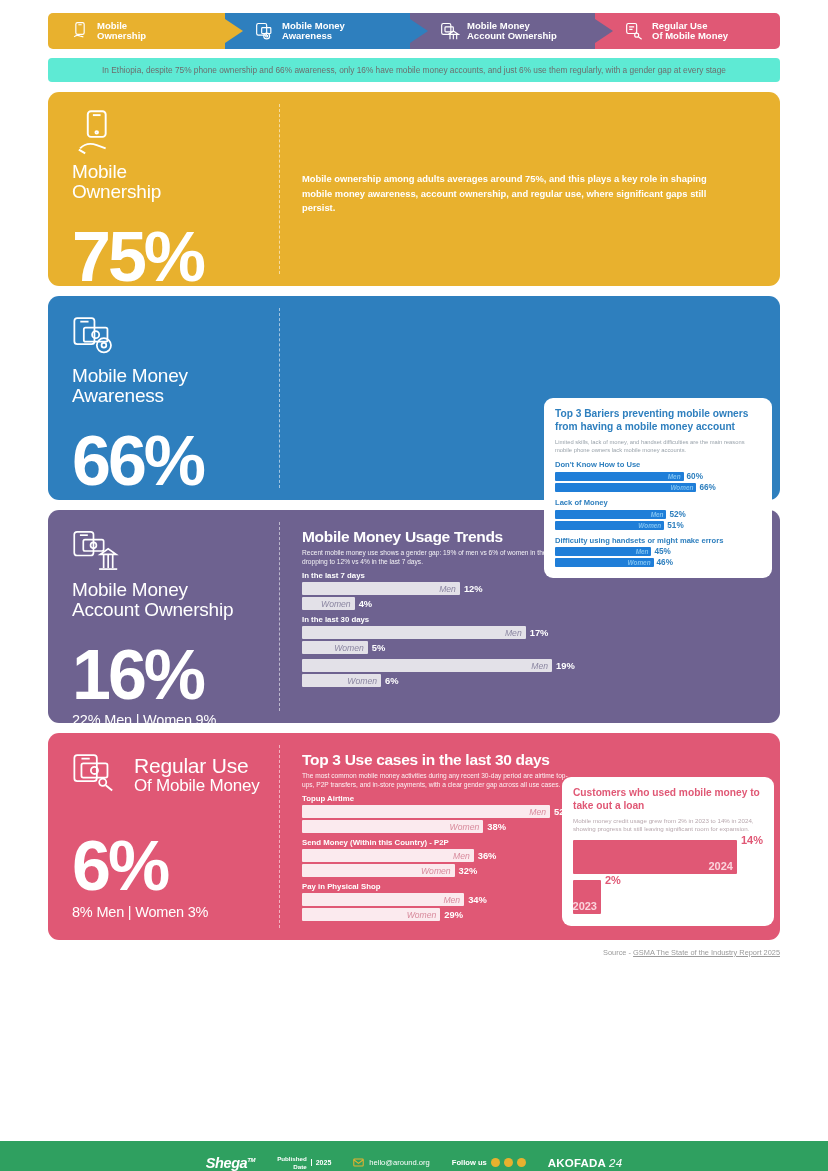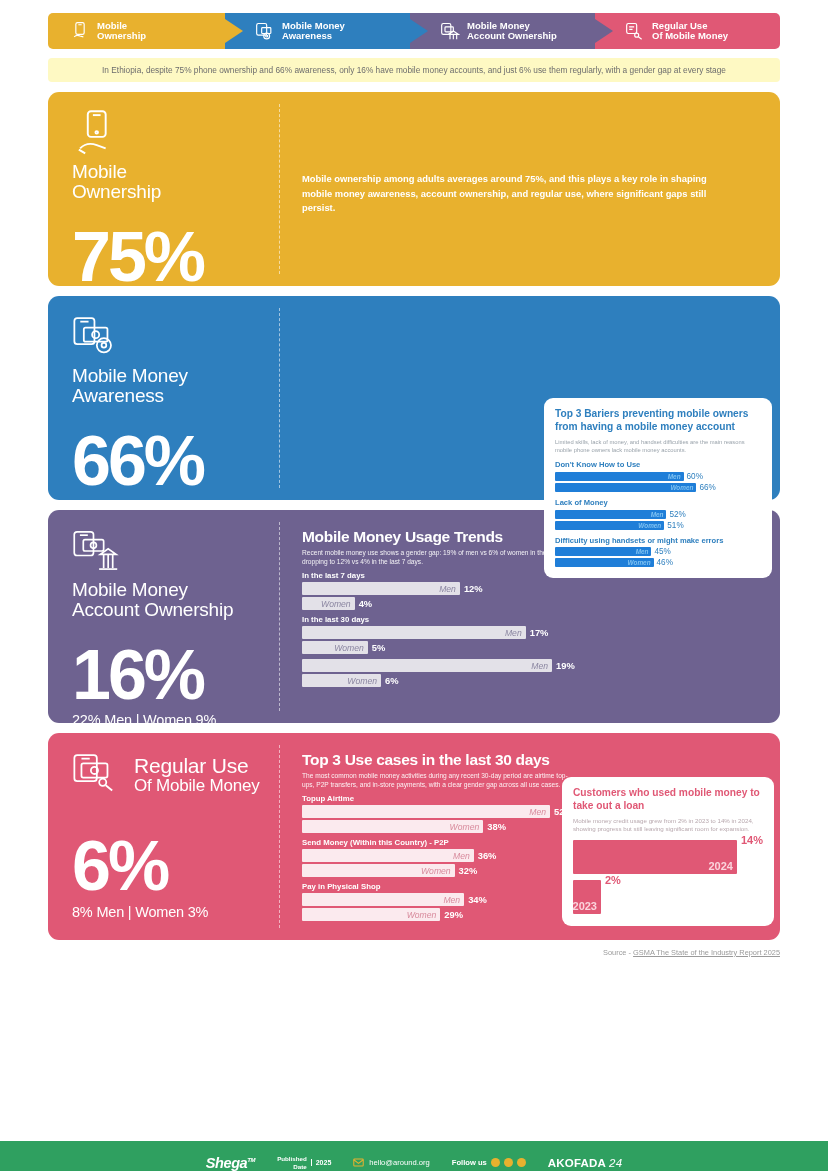--- a/index.html
+++ b/index.html
@@ -45,21 +45,21 @@
   .chip .arrow {
     position: absolute; left: 0; top: 0; width: 26px; height: 36px;
   }
   .chip-text { line-height: 1.1; }
   .chip-l1 { font-size: 9.5px; font-weight: 700; }
   .chip-l2 { font-size: 9.5px; font-weight: 700; }
   .chip-ico { width: 20px; height: 20px; flex: 0 0 20px; }
 
   
   .intro {
-    margin: 9px 48px 0 48px; background: #fef9c3; border-radius: 4px;
+    margin: 9px 48px 0 48px; background: #5eead4; border-radius: 4px;
     padding: 7px 12px; font-size: 8.3px; color: #6d6d6d; text-align: center;
   }
 
   
   .panel {
     margin: 10px 48px 0 48px; border-radius: 11px; position: relative;
     display: flex; color: #fff; overflow: visible;
   }
   .panel-yellow { background: #E8B12E; height: 194px; }
   .panel-blue   { background: #2E7FBE; height: 204px; }
@@ -103,21 +103,21 @@
   .bc-label { font-size: 7.6px; font-weight: 700; color: #2E7FBE; line-height:1.15; }
   .bc-row { display: flex; align-items: center; margin-top: 2px; }
   .bc-bar {
     background: #1f7ed8; height: 9px; border-radius: 1px;
     display: flex; align-items: center; justify-content: flex-end;
     padding-right: 3px;
   }
   .bc-bar span {
     font-size: 6.4px; font-style: italic; font-weight: 700; color: #7fc2f2;
   }
-  .bc-val { font-size: 8.2px; font-weight: 400; color: #2E7FBE; margin-left: 3px; }
+  .bc-val { font-size: 8.2px; font-weight: 700; color: #2E7FBE; margin-left: 3px; }
 
   
   .sec-title { font-size: 15.5px; font-weight: 700; letter-spacing: -.3px; }
   .sec-desc { font-size: 6.6px; line-height: 1.4; margin-top: 2px; color: rgba(255,255,255,.92); max-width: 300px;}
   .grp { margin-top: 5px; }
   .grp-label { font-size: 7.8px; font-weight: 700; }
   .brow { display: flex; align-items: center; margin-top: 2px; }
   .bbar {
     height: 13px; border-radius: 1px; display: flex; align-items: center;
     justify-content: flex-end; padding-right: 4px;

